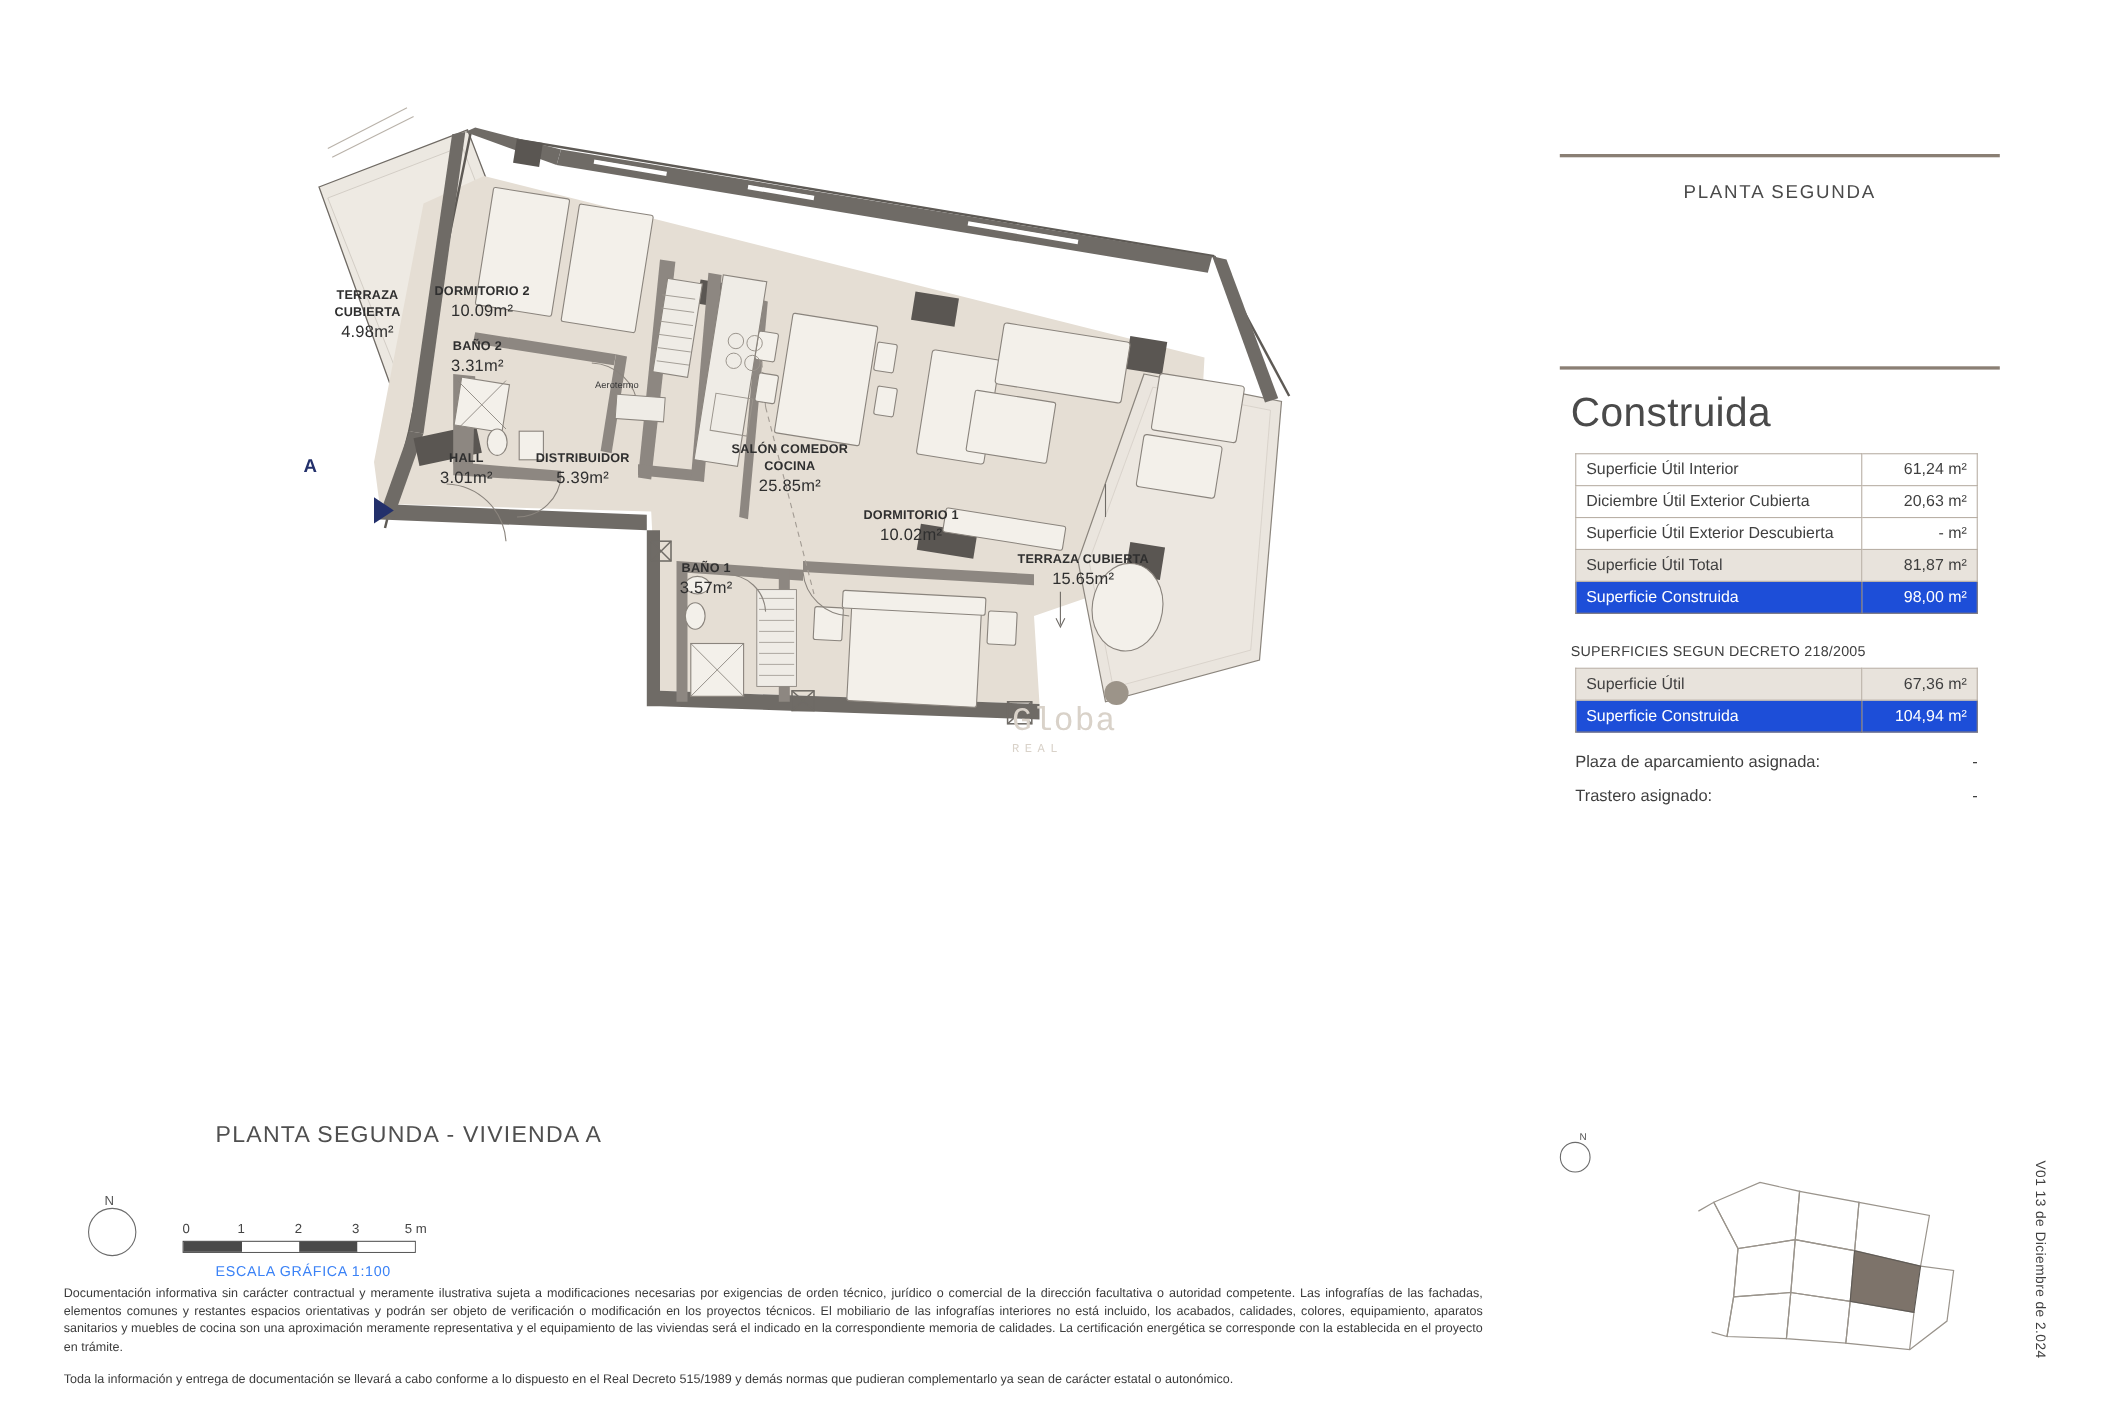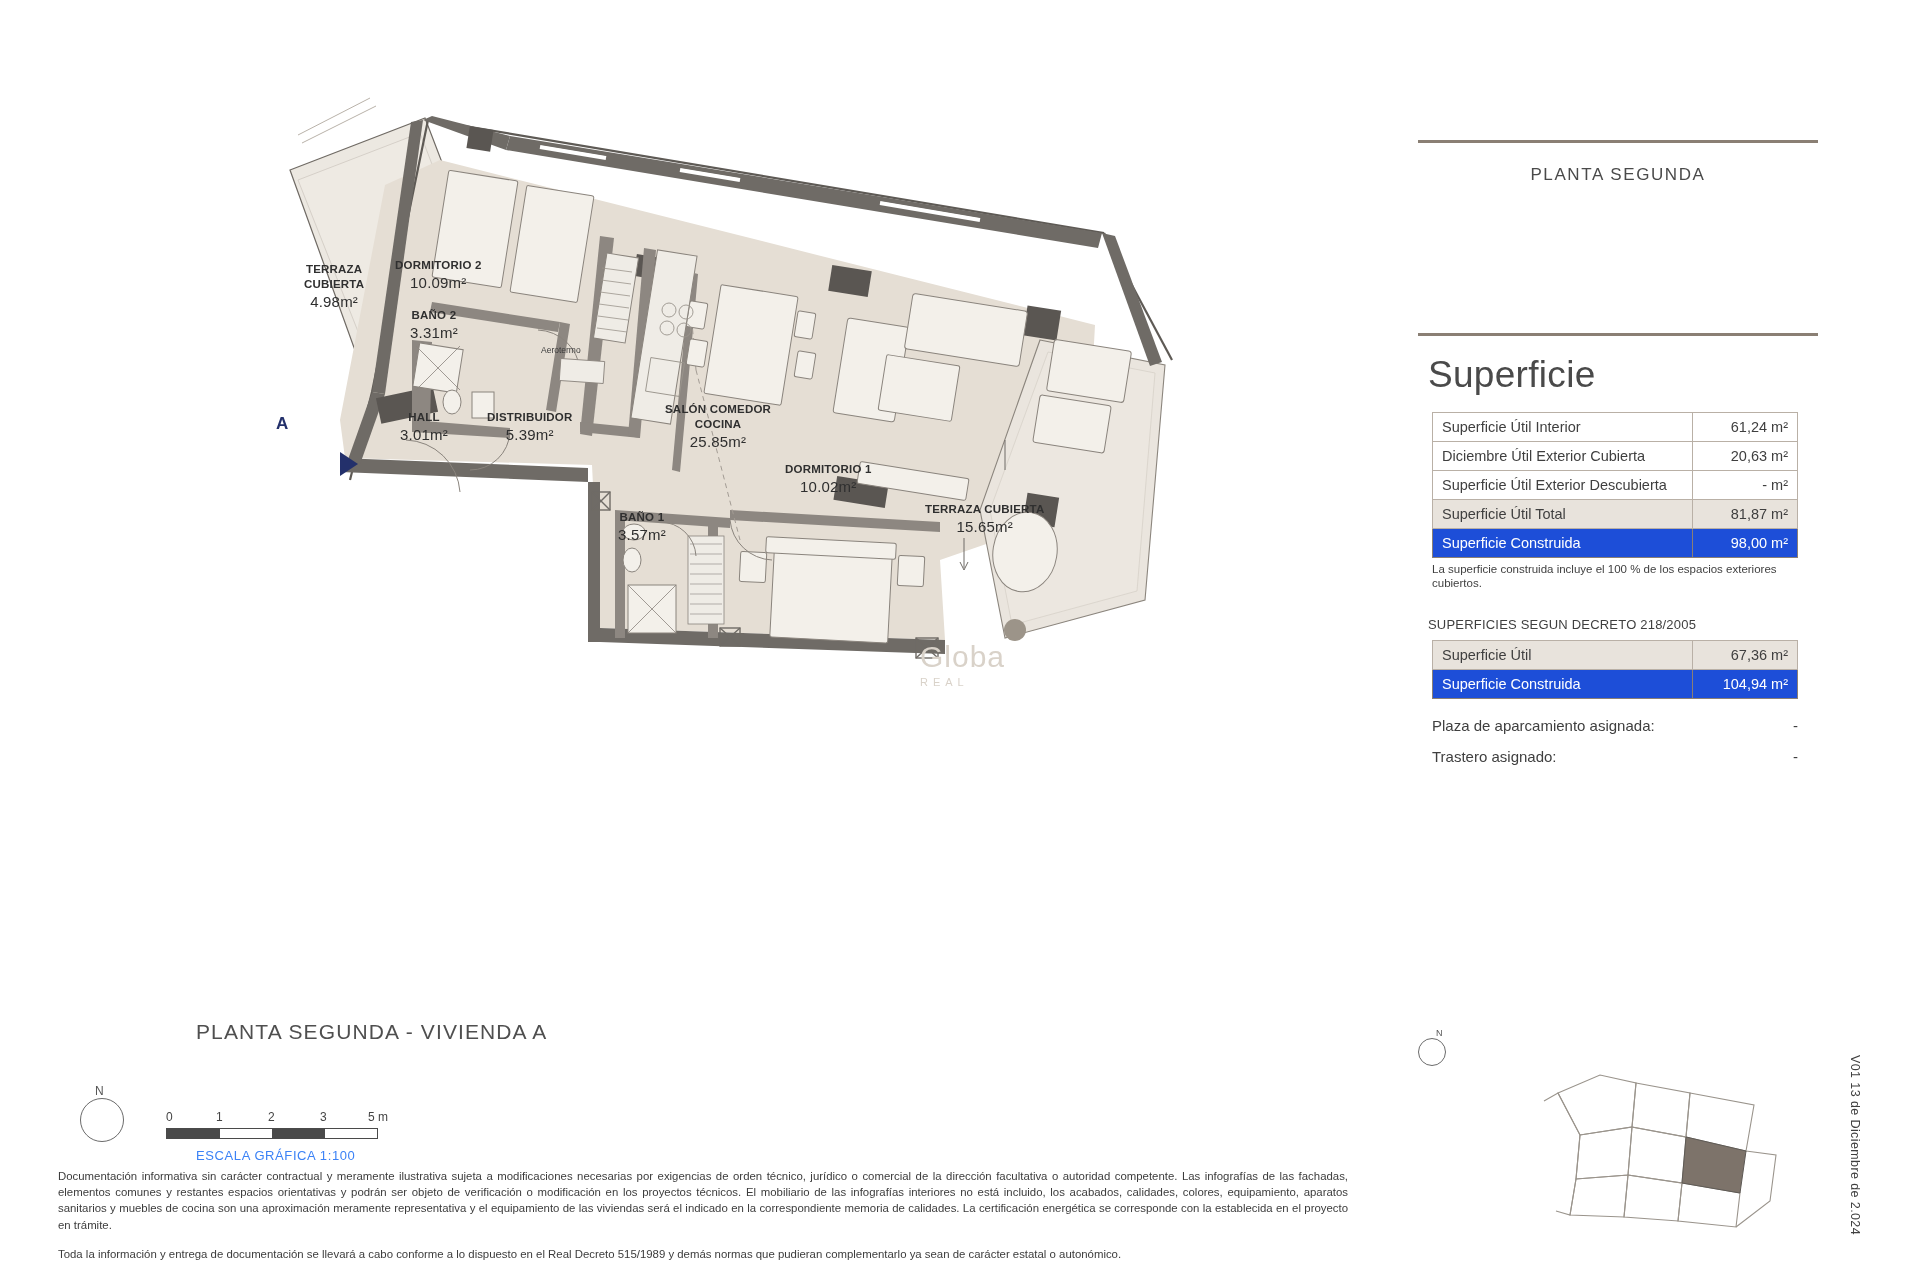--- a/index.html
+++ b/index.html
@@ -215,21 +215,21 @@
     height: 920px;
   }
   .plan svg { display: block; }
 
   .watermark {
     position: absolute;
     left: 880px;
     top: 600px;
     font-size: 30px;
     color: #d9d2c9;
-    font-family: Liberation Sans, sans-serif;
+    font-family: Liberation Mono, monospace;
     letter-spacing: 1px;
     pointer-events: none;
   }
   .watermark small {
     display: block;
     font-size: 11px;
     letter-spacing: 5px;
     margin-top: 2px;
   }
 
@@ -531,21 +531,21 @@
 
     <div class="tiny-label" style="left:501px; top:305px;">Aerotermo</div>
 
     <div class="entry-marker" style="left:236px; top:374px;">A</div>
   </div>
 
   <div class="right-panel">
     <div class="rule"></div>
     <div class="floor-title">PLANTA SEGUNDA</div>
     <div class="rule" style="margin-top:128px;"></div>
-    <div class="surfaces-title">Superficie</div>
+    <div class="surfaces-title">Construida</div>
 
     <table class="surf">
       <tbody>
         <tr>
           <td>Superficie Útil Interior</td>
           <td class="val">61,24 m²</td>
         </tr>
         <tr>
           <td>Diciembre Útil Exterior Cubierta</td>
           <td class="val">20,63 m²</td>
@@ -558,21 +558,20 @@
           <td>Superficie Útil Total</td>
           <td class="val">81,87 m²</td>
         </tr>
         <tr class="dark">
           <td>Superficie Construida</td>
           <td class="val">98,00 m²</td>
         </tr>
       </tbody>
     </table>
 
-    <div class="note">La superficie construida incluye el 100 % de los espacios exteriores cubiertos.</div>
 
     <div class="decreto-title">SUPERFICIES SEGUN DECRETO 218/2005</div>
 
     <table class="surf">
       <tbody>
         <tr class="shade">
           <td>Superficie Útil</td>
           <td class="val">67,36 m²</td>
         </tr>
         <tr class="dark">

